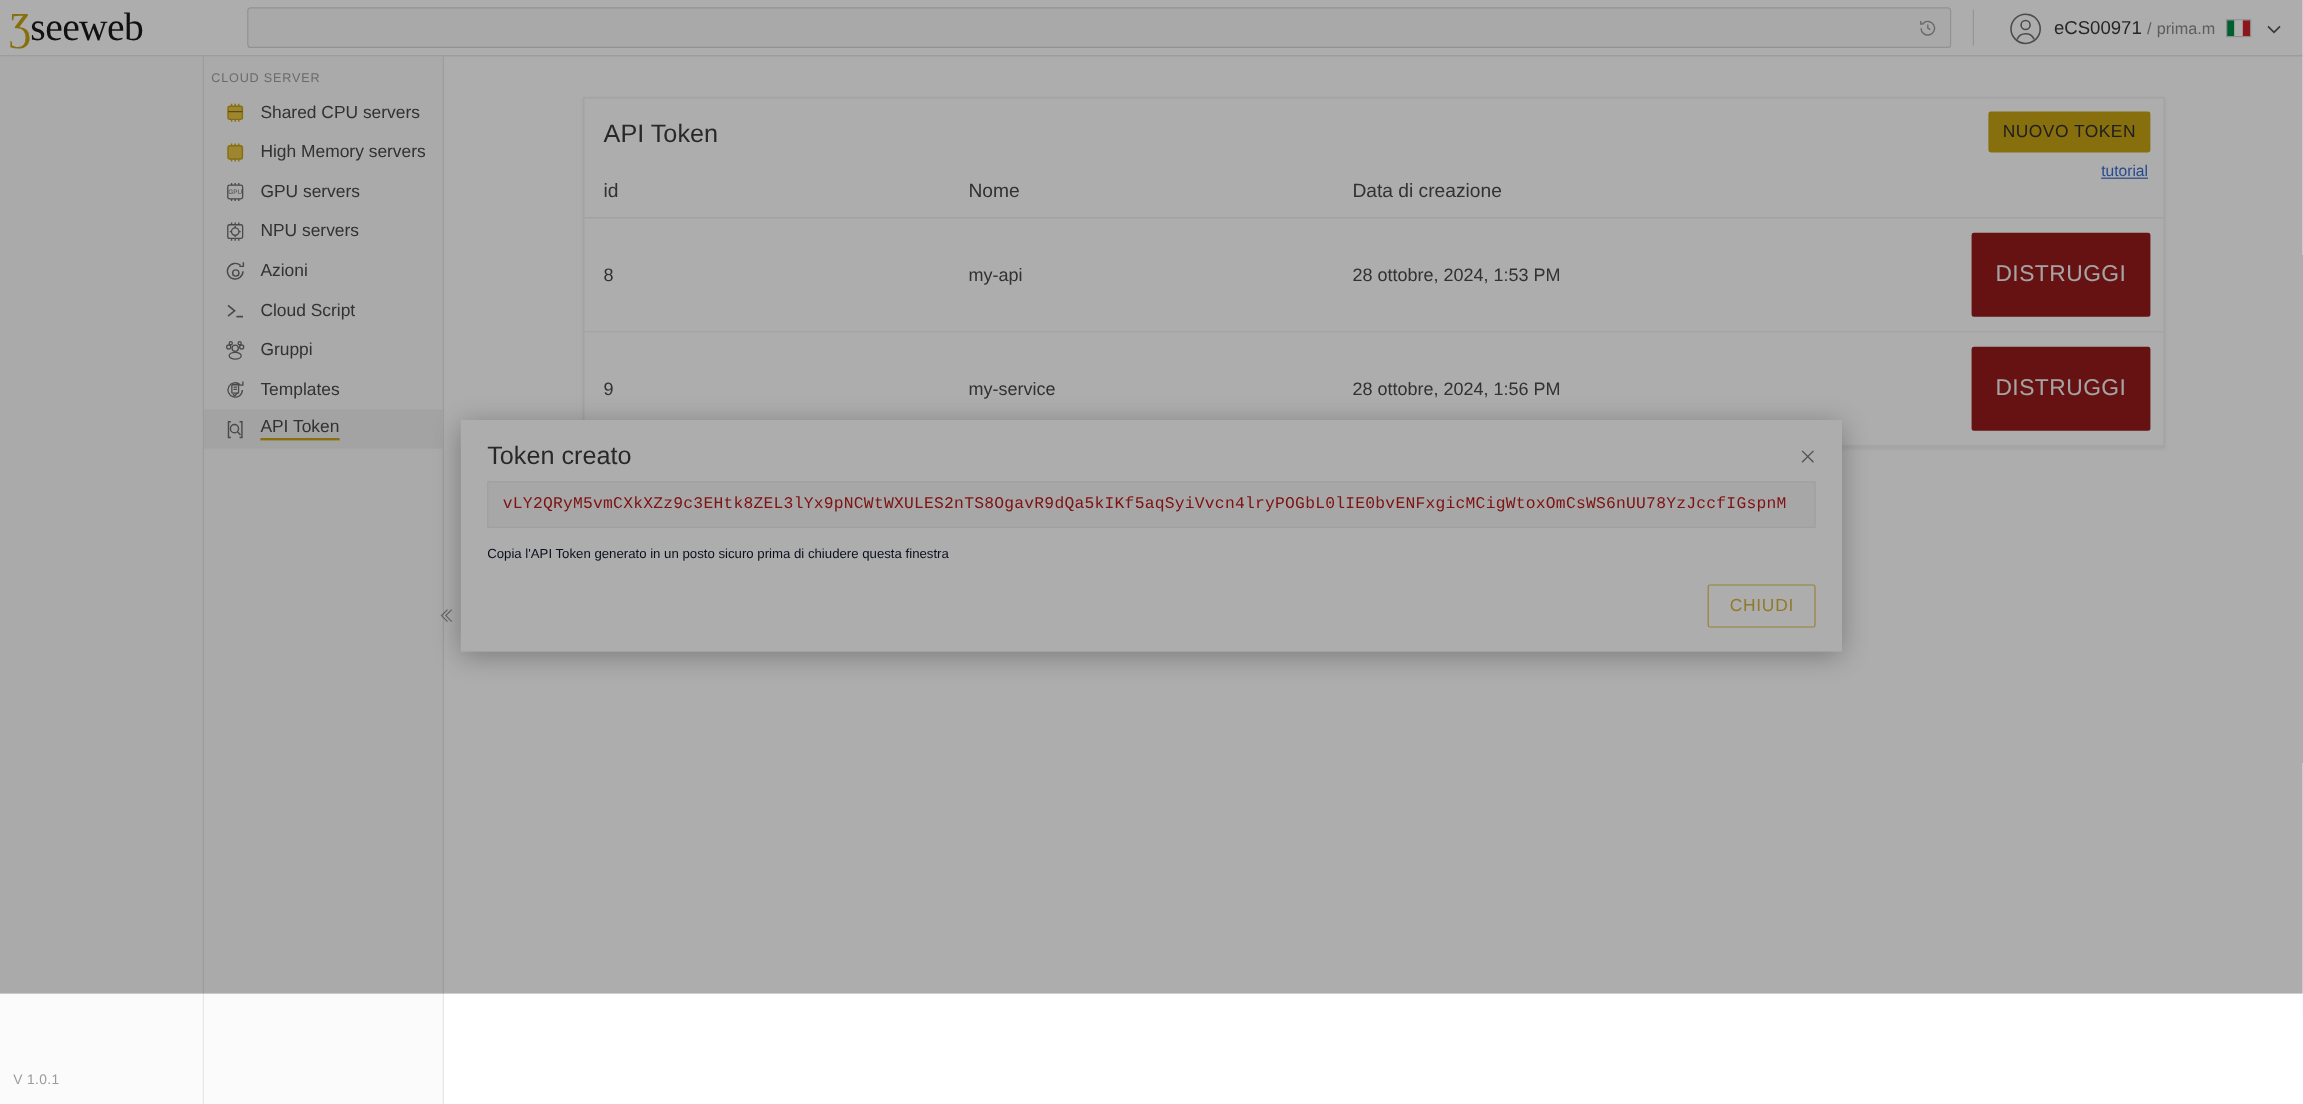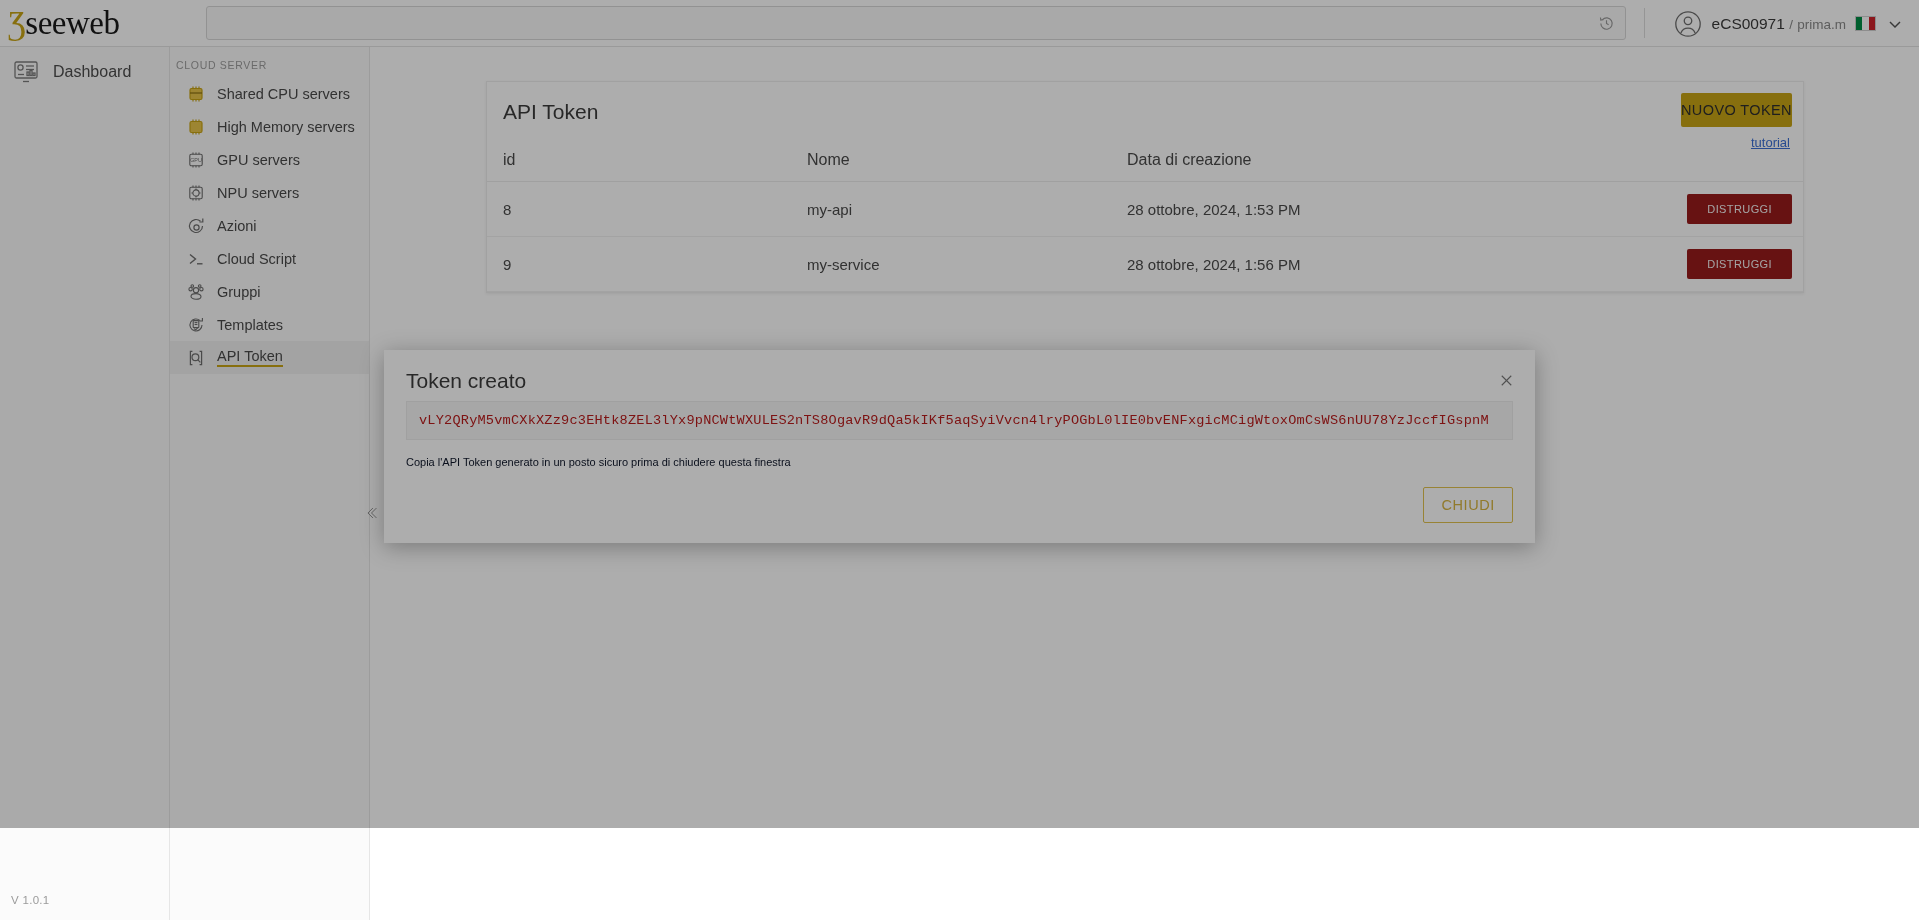--- a/index.html
+++ b/index.html
@@ -103,21 +103,21 @@
     background: #fff; border: 1px solid #ededed;
     box-shadow: 0 1px 3px rgba(0,0,0,.07);
   }
   .card-head { position: relative; height: 62px; padding: 18px 16px 0 16px; }
   .card-title { font-size: 21px; color: #3c3c3c; font-weight: 400; }
   .btn-new {
     position: absolute; right: 11px; top: 11px;
     background: #c8a415; color: #2e2e2e; border: 0;
     font-family: "Liberation Sans", sans-serif;
     font-size: 14.5px; letter-spacing: .4px;
-    padding: 9px 0; cursor: pointer; border-radius: 2px;
+    padding: 9px 12px; cursor: pointer; border-radius: 2px;
   }
   .tutorial-link {
     position: absolute; right: 13px; top: 53px;
     font-size: 13px; color: #3b6fd4; text-decoration: underline; cursor: pointer;
   }
 
   table.tokens { width: 100%; border-collapse: collapse; }
   table.tokens th {
     text-align: left; font-weight: 400; font-size: 16px; color: #4a4a4a;
     padding: 7px 0 12px 0; border-bottom: 1px solid #ececec;
@@ -126,22 +126,22 @@
     font-size: 15px; color: #4a4a4a; padding: 12px 0;
     border-bottom: 1px solid #f0f0f0;
   }
   .col-id { width: 320px; padding-left: 16px !important; }
   .col-name { width: 320px; }
   .col-date { width: 500px; }
   .col-act { text-align: right; padding-right: 11px !important; }
   .btn-destroy {
     background: #991b1b; color: #f2f2f2; border: 0;
     font-family: "Liberation Sans", sans-serif;
-    font-size: 11px; letter-spacing: .4px;
-    padding: 9px 20px; cursor: pointer; border-radius: 2px;
+    font-size: 19px; letter-spacing: .4px;
+    padding: 24px 20px; cursor: pointer; border-radius: 2px;
   }
 
   
   .overlay {
     position: absolute; inset: 0; background: rgba(0,0,0,0.32); z-index: 20;
   }
   .modal {
     position: absolute; left: 384px; top: 350px; width: 1151px;
     background: #fff; box-shadow: 0 4px 22px rgba(0,0,0,.3);
   }
@@ -212,36 +212,20 @@
       </span>
       <span class="chev-down">
         <svg viewBox="0 0 24 24" width="20" height="20" fill="none" stroke="currentColor" stroke-width="1.7">
           <polyline points="6,9.5 12,15.5 18,9.5"></polyline>
         </svg>
       </span>
     </div>
   </div>
 
   <div class="sidebar-primary">
-    <div class="nav-item">
-      <span class="ico">
-        <svg viewBox="0 0 28 28" width="28" height="28" fill="none" stroke="currentColor" stroke-width="1.3">
-          <rect x="3" y="4" width="22" height="16" rx="1.5"></rect>
-          <circle cx="8.5" cy="9.5" r="2.6"></circle>
-            <line x1="14" y1="8" x2="22" y2="8"></line>
-          <line x1="14" y1="11.5" x2="22" y2="11.5"></line>
-            <line x1="6" y1="16.5" x2="12" y2="16.5"></line>
-          <rect x="15" y="14" width="2" height="3.5"></rect>
-            <rect x="18" y="12.5" width="2" height="5"></rect>
-          <rect x="21" y="15" width="2" height="2.5"></rect>
-            <line x1="11" y1="23.5" x2="17" y2="23.5"></line>
-        </svg>
-      </span>
-      <span class="lbl">Dashboard</span>
-    </div>
     <div class="version">V 1.0.1</div>
   </div>
 
   <div class="sidebar-secondary">
     <div class="sec-title">CLOUD SERVER</div>
 
     <div class="sec-item">
       <span class="ico">
         <svg viewBox="0 0 20 20" width="20" height="20" fill="none" stroke="#c8a415" stroke-width="1.2">
           <rect x="4" y="4.5" width="12" height="11" rx="1.5" fill="#e8c54b"></rect>

